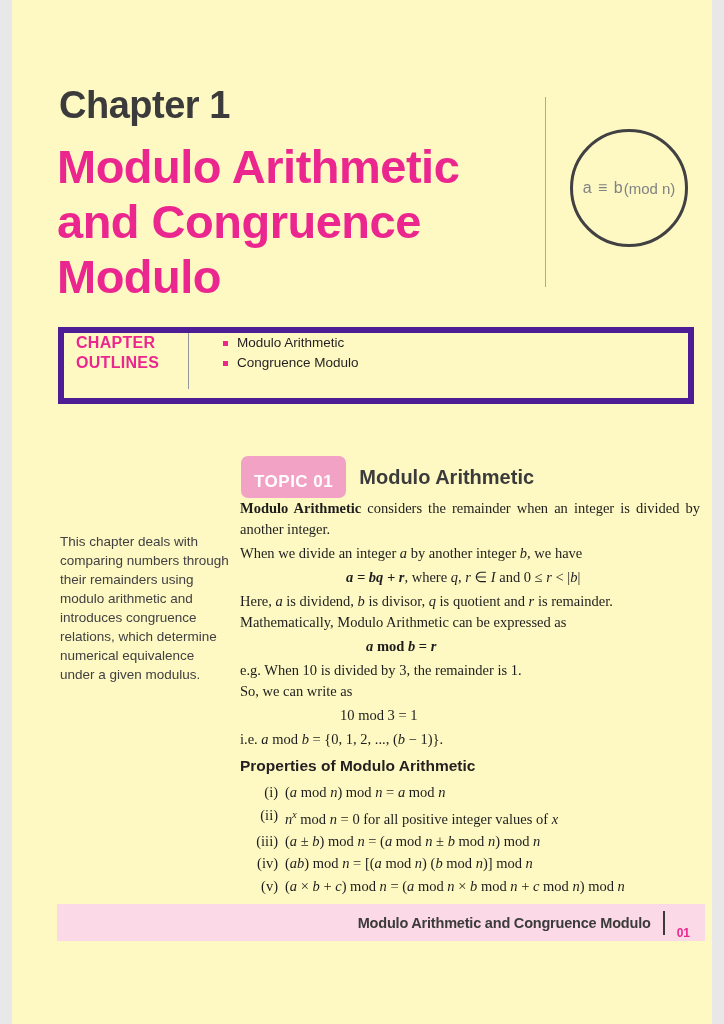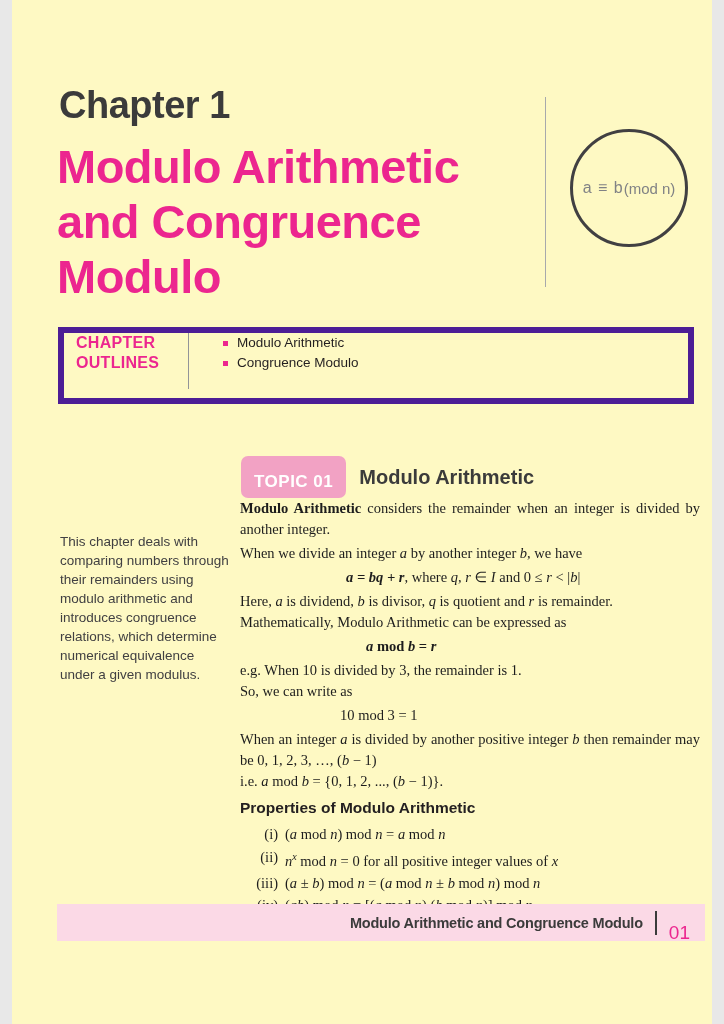--- a/index.html
+++ b/index.html
@@ -186,22 +186,22 @@
     font-weight: 700;
     color: #3b3b3b;
     letter-spacing: -0.2px;
   }
   .footer-divider {
     width: 2px; height: 24px;
     background: #3b3b3b;
     margin: 0 12px;
   }
   .footer-page-number {
-    font-size: 19px;
-    font-weight: 400;
+    font-size: 12px;
+    font-weight: 700;
     color: #ec268f;
     margin-top: 20px;
   }
 </style>
 </head>
 <body>
 
 <div class="page">
 
   <div class="chapter-label">Chapter 1</div>
@@ -240,21 +240,20 @@
   <div class="body-col">
     <p><span class="seg-b">Modulo Arithmetic</span><span class="seg-r"> considers the remainder when an integer is divided by another integer.</span></p>
     <p class="spaced"><span class="seg-r">When we divide an integer </span><span class="seg-i">a</span><span class="seg-r"> by another integer </span><span class="seg-i">b</span><span class="seg-r">, we have</span></p>
     <div class="formula f1"><span class="seg-bi">a = bq + r</span><span class="seg-r">, where </span><span class="seg-i">q</span><span class="seg-r">, </span><span class="seg-i">r</span><span class="seg-r"> ∈ </span><span class="seg-i">I</span><span class="seg-r"> and 0 ≤ </span><span class="seg-i">r</span><span class="seg-r"> &lt; |</span><span class="seg-i">b</span><span class="seg-r">|</span></div>
     <p class="spaced"><span class="seg-r">Here, </span><span class="seg-i">a</span><span class="seg-r"> is dividend, </span><span class="seg-i">b</span><span class="seg-r"> is divisor, </span><span class="seg-i">q</span><span class="seg-r"> is quotient and </span><span class="seg-i">r</span><span class="seg-r"> is remainder.</span></p>
     <p><span class="seg-r">Mathematically, Modulo Arithmetic can be expressed as</span></p>
     <div class="formula f2"><span class="seg-bi">a</span><span class="seg-b"> mod </span><span class="seg-bi">b</span><span class="seg-b"> = </span><span class="seg-bi">r</span></div>
     <p class="spaced"><span class="seg-r">e.g. When 10 is divided by 3, the remainder is 1.</span></p>
     <p><span class="seg-r">So, we can write as</span></p>
     <div class="formula f3"><span class="seg-r">10 mod 3 = 1</span></div>
-    <p class="spaced"><span class="seg-r">When an integer </span><span class="seg-i">a</span><span class="seg-r"> is divided by another positive integer </span><span class="seg-i">b</span><span class="seg-r"> then remainder may be 0, 1, 2, 3, …, (</span><span class="seg-i">b</span><span class="seg-r"> − 1)</span></p>
     <p><span class="seg-r">i.e. </span><span class="seg-i">a</span><span class="seg-r"> mod </span><span class="seg-i">b</span><span class="seg-r"> = {0, 1, 2, ..., (</span><span class="seg-i">b</span><span class="seg-r"> − 1)}.</span></p>
 
     <div class="props-heading">Properties of Modulo Arithmetic</div>
 
     <div class="prop-row">
       <span class="prop-label">(i)</span>
       <span class="prop-text"><span class="seg-r">(</span><span class="seg-i">a</span><span class="seg-r"> mod </span><span class="seg-i">n</span><span class="seg-r">) mod </span><span class="seg-i">n</span><span class="seg-r"> = </span><span class="seg-i">a</span><span class="seg-r"> mod </span><span class="seg-i">n</span></span>
     </div>
     <div class="prop-row">
       <span class="prop-label">(ii)</span>

